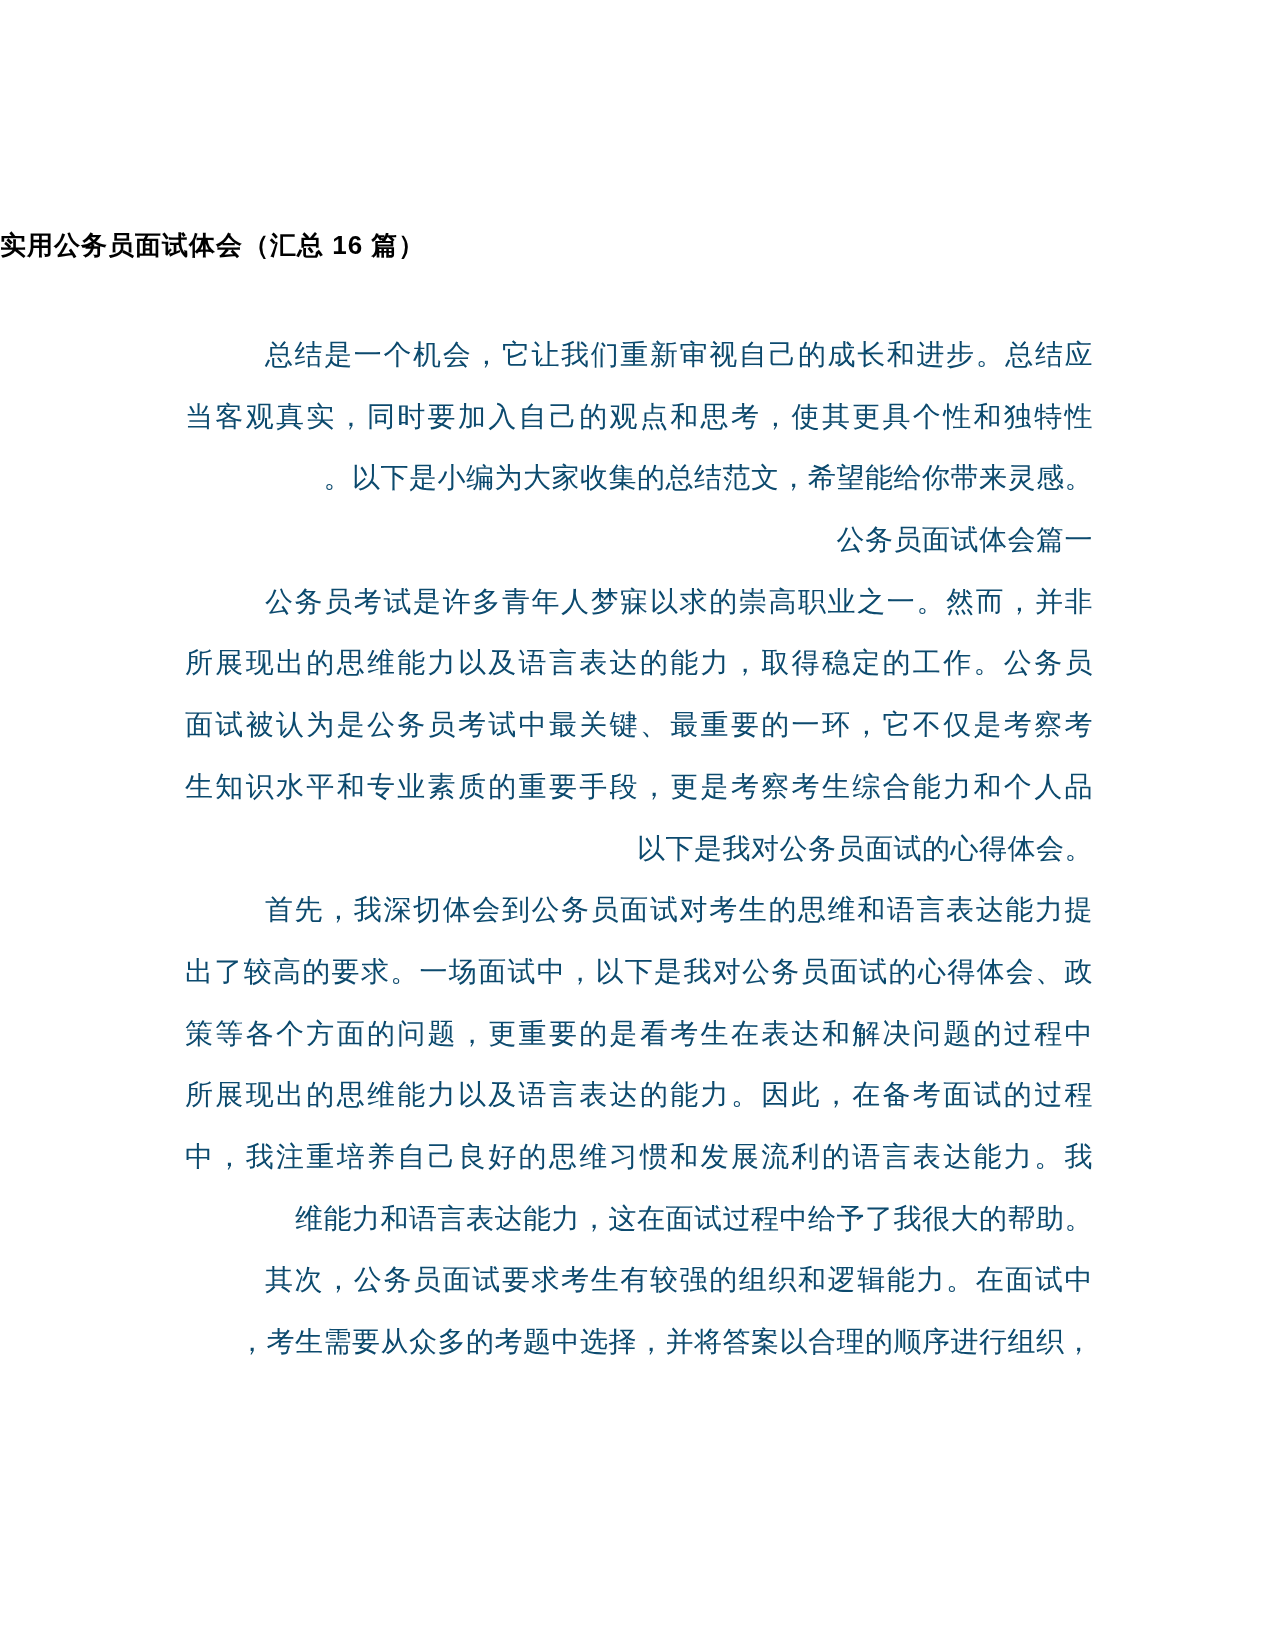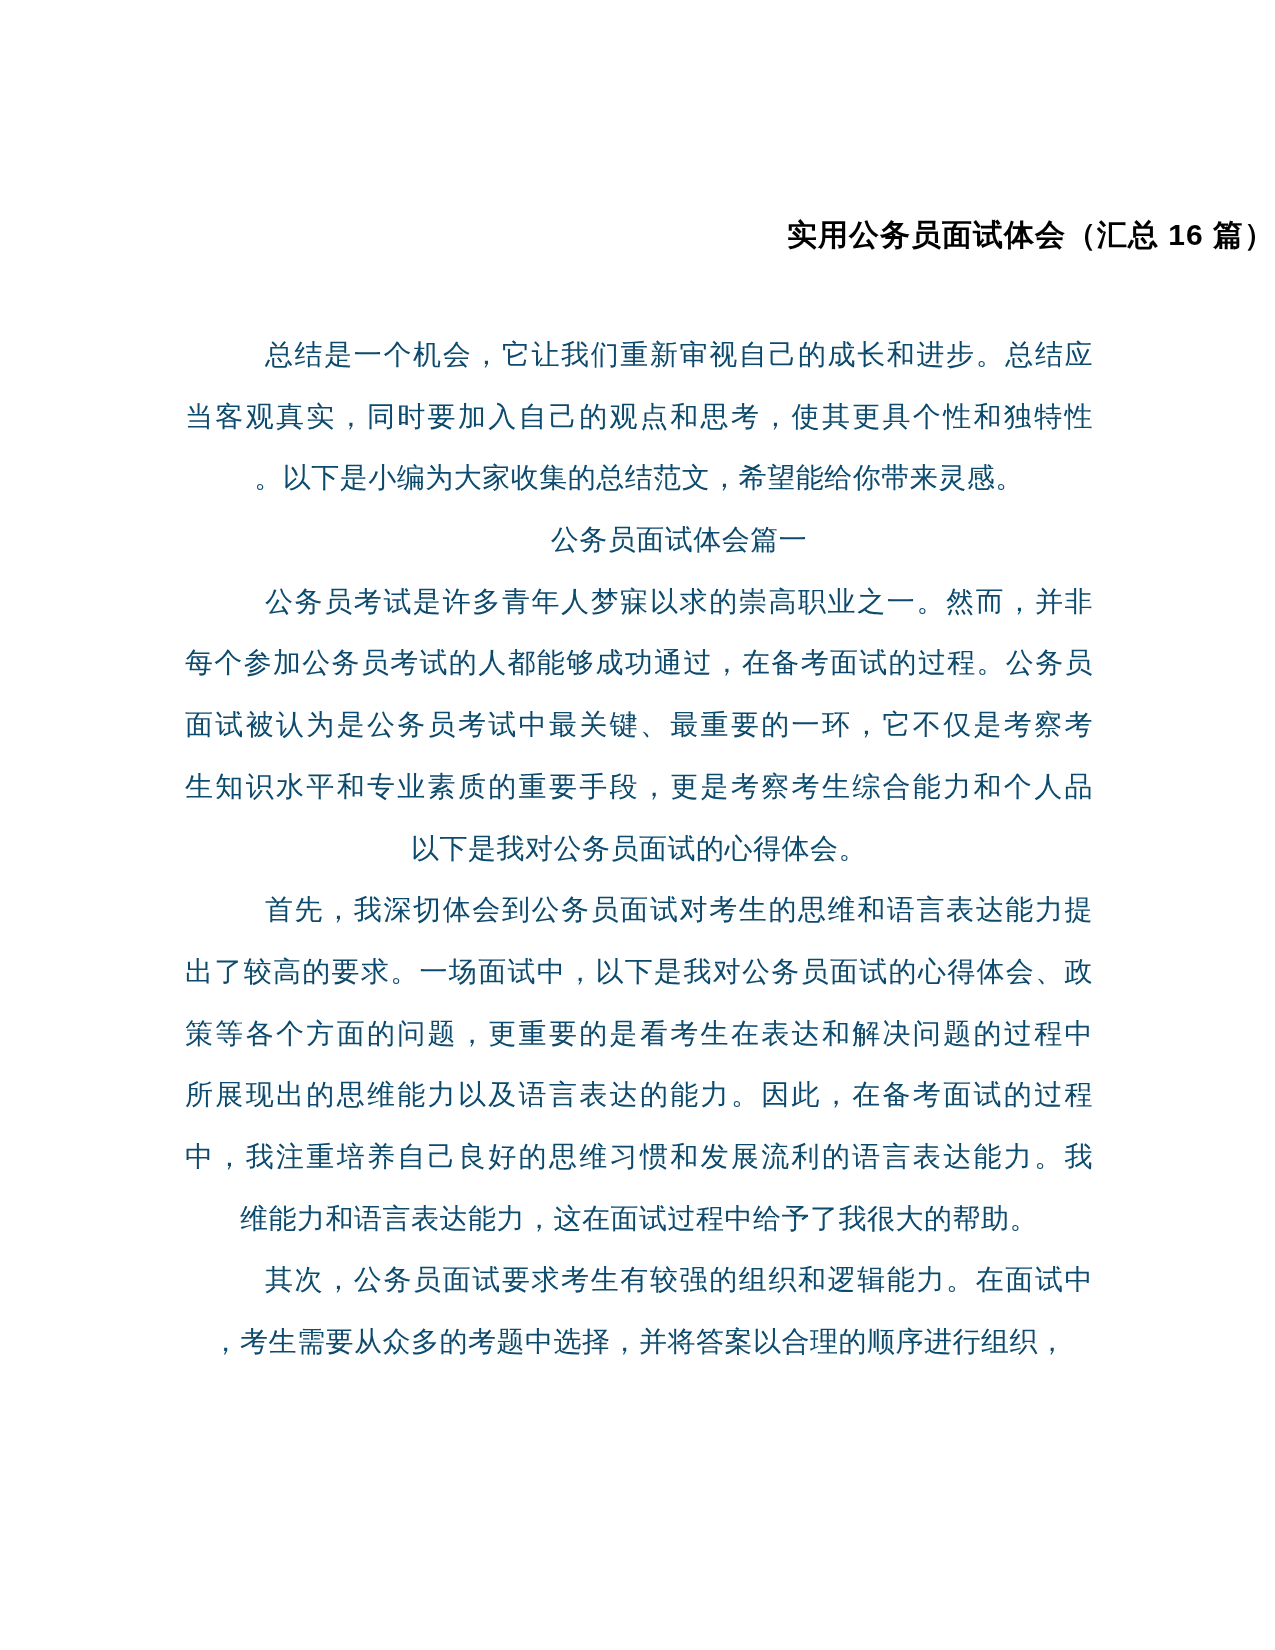--- a/index.html
+++ b/index.html
@@ -16,47 +16,47 @@
   .page {
     position: absolute;
     left: 0;
     top: 0;
     width: 1275px;
     height: 1650px;
     background: #ffffff;
   }
   .doc-title {
     position: absolute;
-    top: 211px;
+    top: 221px;
     left: 0;
     width: 100%;
     height: 48px;
     line-height: 48px;
-    text-align: right;
+    text-align: left;
     font-family: "Liberation Sans", "DejaVu Sans", sans-serif;
     font-weight: 700;
-    font-size: 30px;
+    font-size: 26px;
     color: #000000;
     letter-spacing: 1px;
     white-space: nowrap;
   }
   .body-text {
     position: absolute;
     top: 324px;
     left: 185px;
     width: 908px;
     font-family: "Liberation Serif", "DejaVu Serif", serif;
     font-size: 28px;
     color: #0c4a6e;
     font-weight: 400;
   }
   .line {
     height: 61.7px;
     line-height: 61.7px;
-    text-align: center;
+    text-align: right;
     letter-spacing: 0.5px;
   }
   
   .j {
     text-align: justify;
     text-align-last: justify;
     -moz-text-align-last: justify;
   }
   
   .i {
@@ -69,21 +69,21 @@
 <div class="page">
 
   <div class="doc-title">实用公务员面试体会（汇总 16 篇）</div>
 
   <div class="body-text">
     <div class="line i j">总结是一个机会，它让我们重新审视自己的成长和进步。总结应</div>
     <div class="line j">当客观真实，同时要加入自己的观点和思考，使其更具个性和独特性</div>
     <div class="line">。以下是小编为大家收集的总结范文，希望能给你带来灵感。</div>
     <div class="line i">公务员面试体会篇一</div>
     <div class="line i j">公务员考试是许多青年人梦寐以求的崇高职业之一。然而，并非</div>
-    <div class="line j">每个参加公务员考试的人都能够成功通过，在备考面试的过程。公务员</div>
+    <div class="line j">所展现出的思维能力以及语言表达的能力，取得稳定的工作。公务员</div>
     <div class="line j">面试被认为是公务员考试中最关键、最重要的一环，它不仅是考察考</div>
     <div class="line j">生知识水平和专业素质的重要手段，更是考察考生综合能力和个人品</div>
     <div class="line">以下是我对公务员面试的心得体会。</div>
     <div class="line i j">首先，我深切体会到公务员面试对考生的思维和语言表达能力提</div>
     <div class="line j">出了较高的要求。一场面试中，以下是我对公务员面试的心得体会、政</div>
     <div class="line j">策等各个方面的问题，更重要的是看考生在表达和解决问题的过程中</div>
     <div class="line j">所展现出的思维能力以及语言表达的能力。因此，在备考面试的过程</div>
     <div class="line j">中，我注重培养自己良好的思维习惯和发展流利的语言表达能力。我</div>
     <div class="line">维能力和语言表达能力，这在面试过程中给予了我很大的帮助。</div>
     <div class="line i j">其次，公务员面试要求考生有较强的组织和逻辑能力。在面试中</div>

